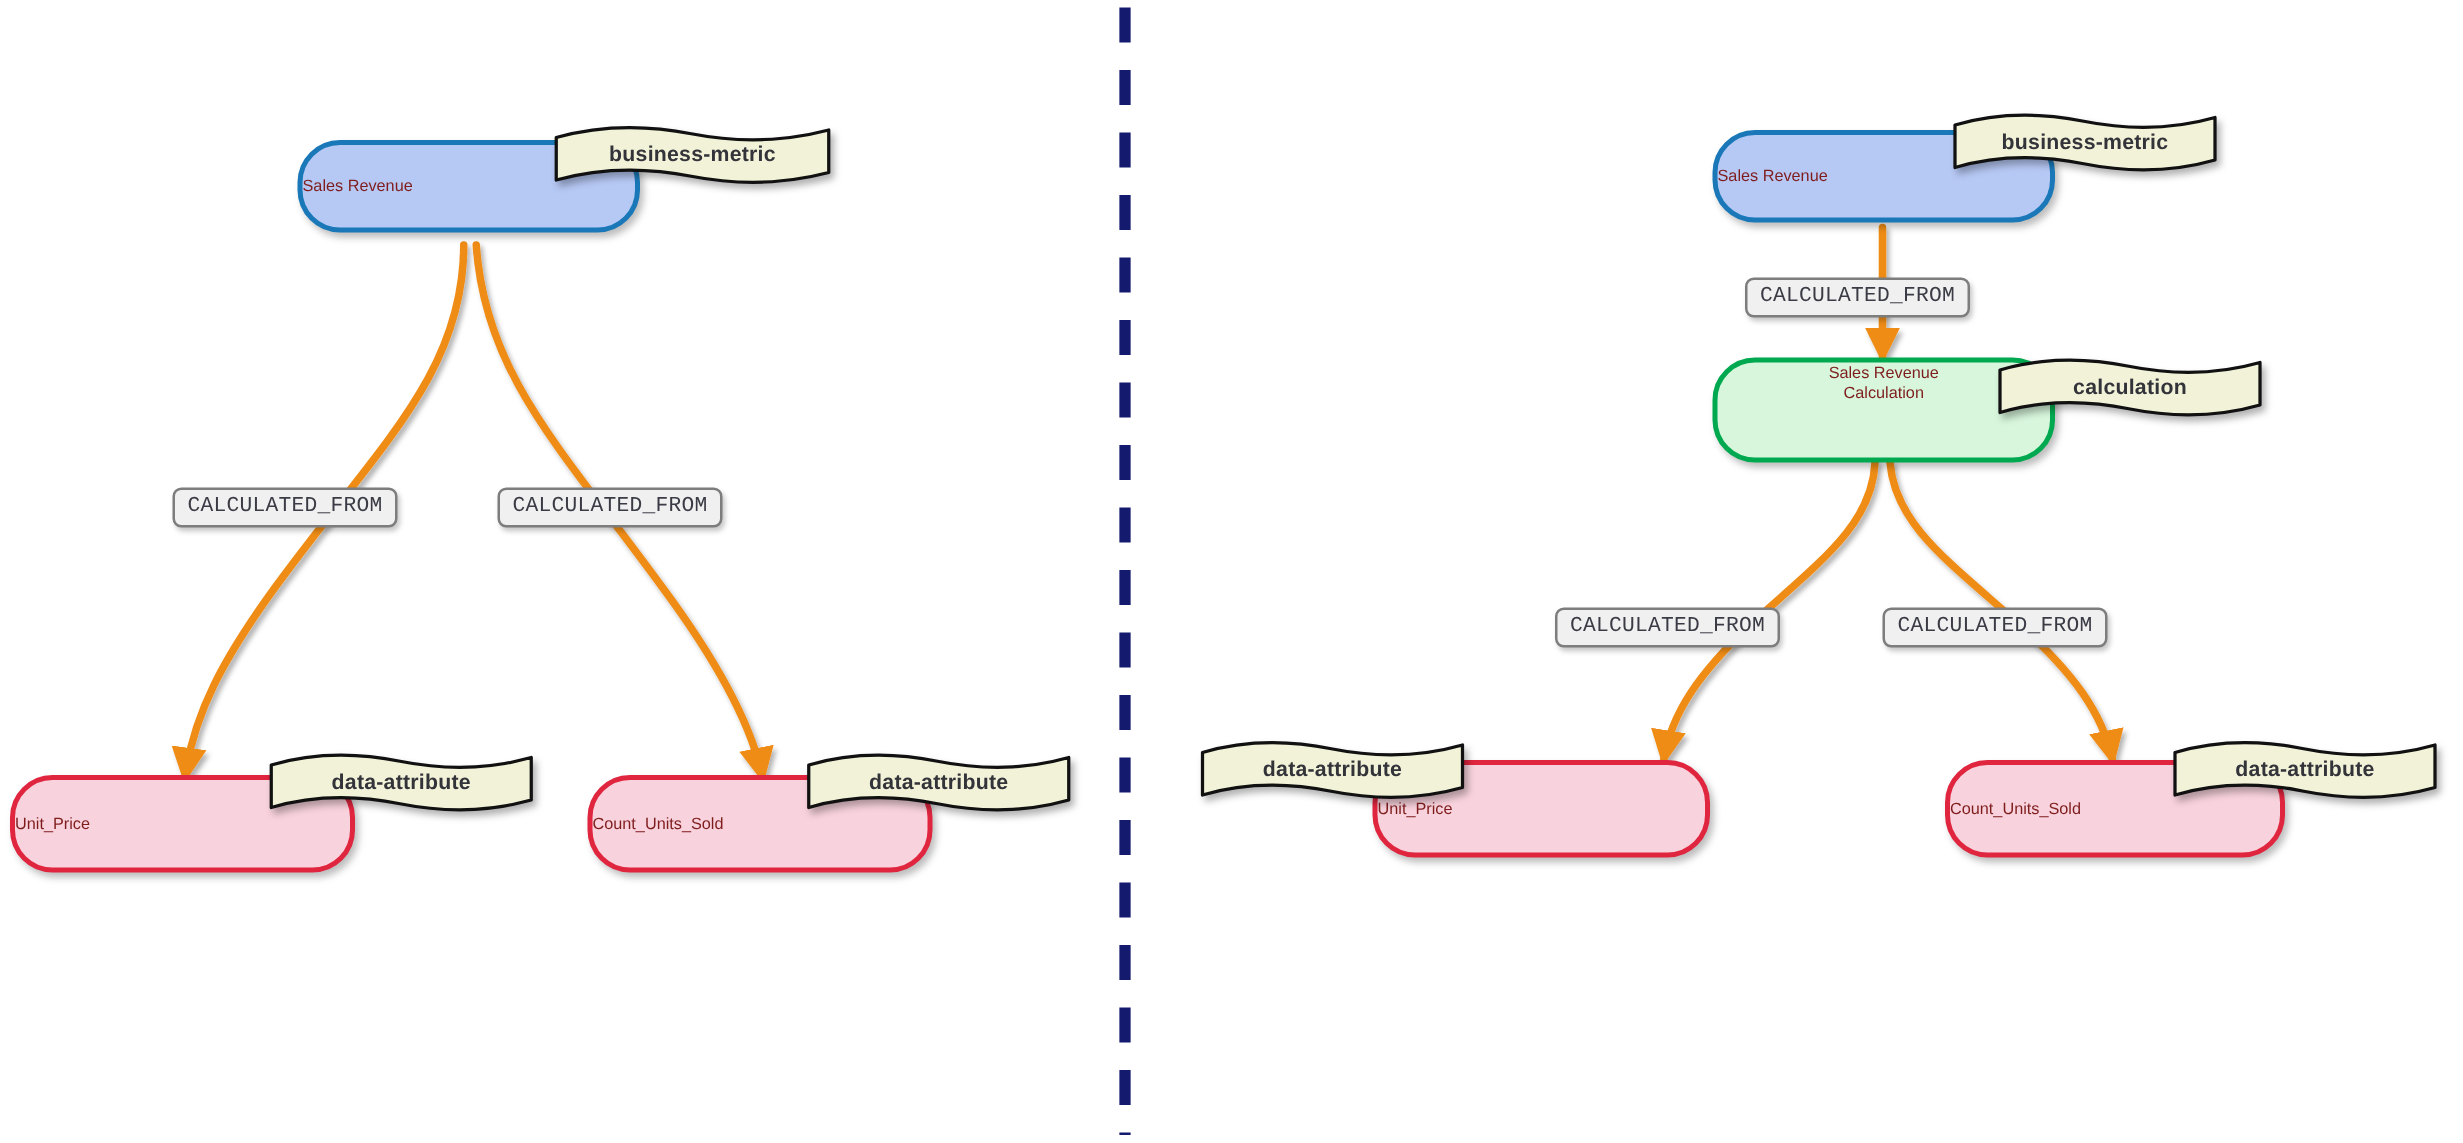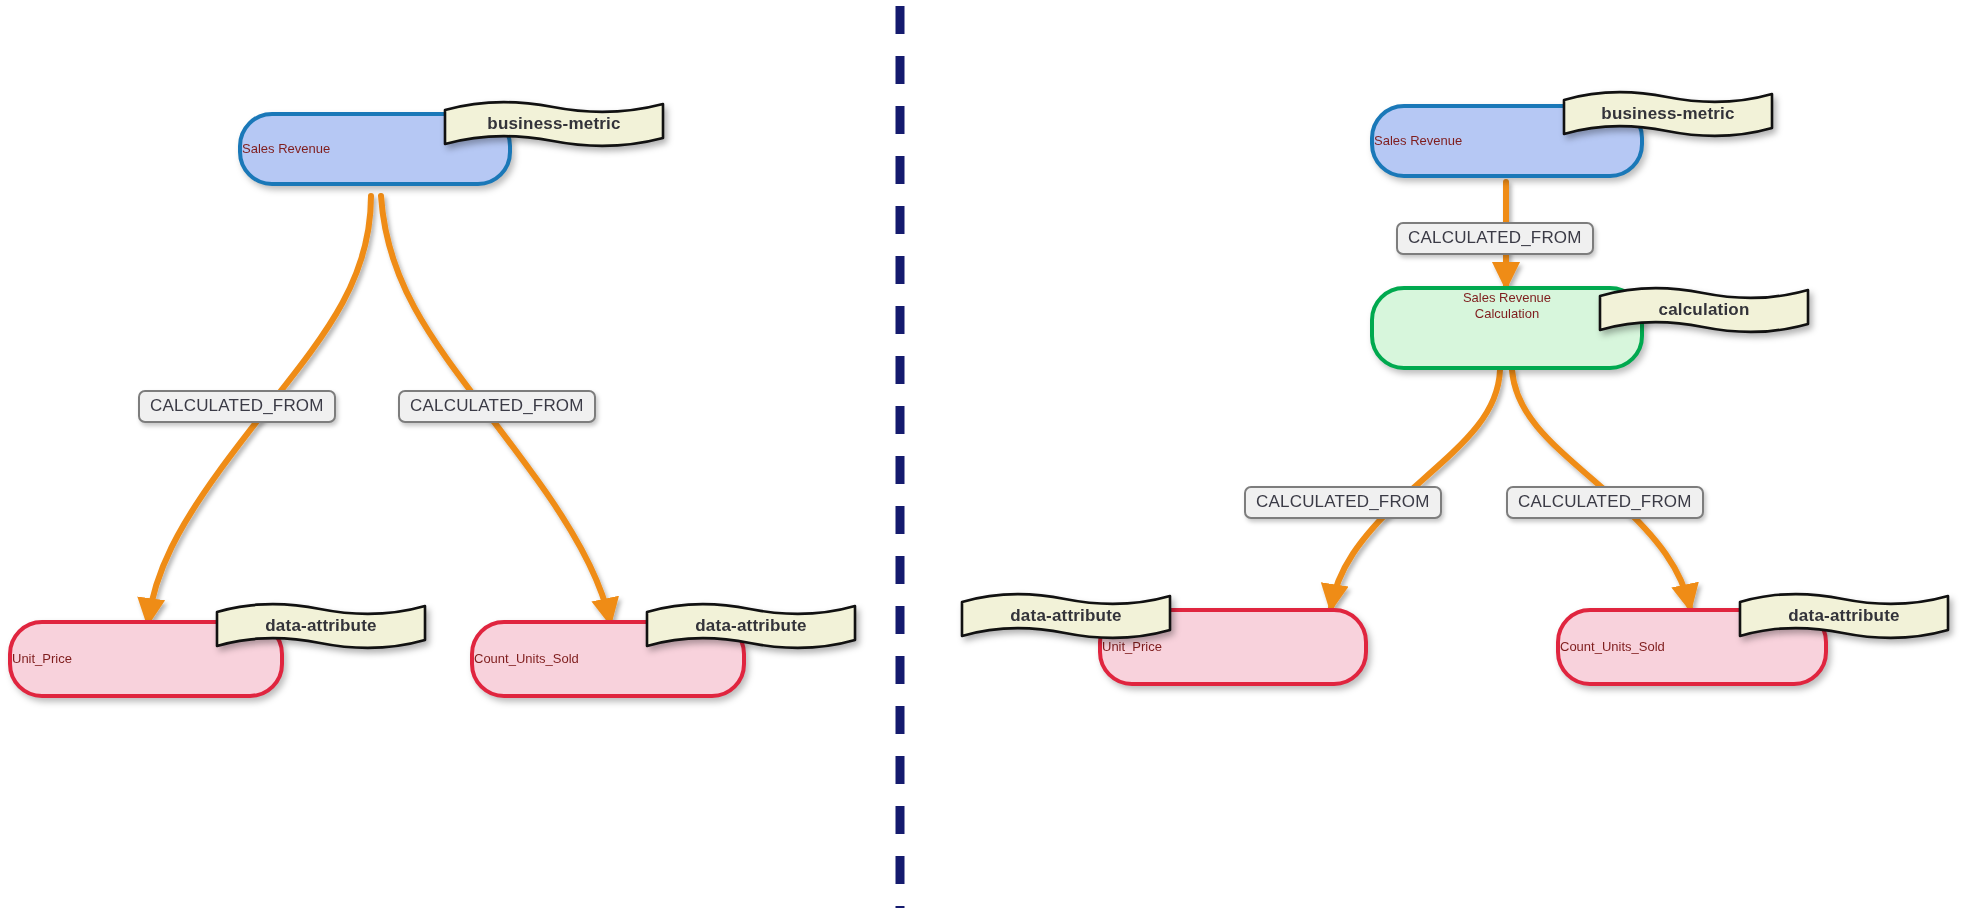--- a/index.html
+++ b/index.html
@@ -49,21 +49,21 @@
     box-sizing:border-box;
     background:#f0f0f0;
     border:2px solid #7d7d7d;
     border-radius:7px;
     color:#3b3b46;
     font-size:17px;
     letter-spacing:.2px;
     padding:4px 10px 5px 10px;
     white-space:nowrap;
     filter:drop-shadow(2px 3px 2px rgba(0,0,0,0.22));
-    display:flex;align-items:center;justify-content:center;
+    display:flex;align-items:center;justify-content:center;font-family:Liberation Mono, monospace;
   }
 
   
   .note{
     position:absolute;
     width:auto;
     filter:drop-shadow(3px 4px 3px rgba(0,0,0,0.30));
   }
   .note svg{display:block;}
   .note .note-text{

